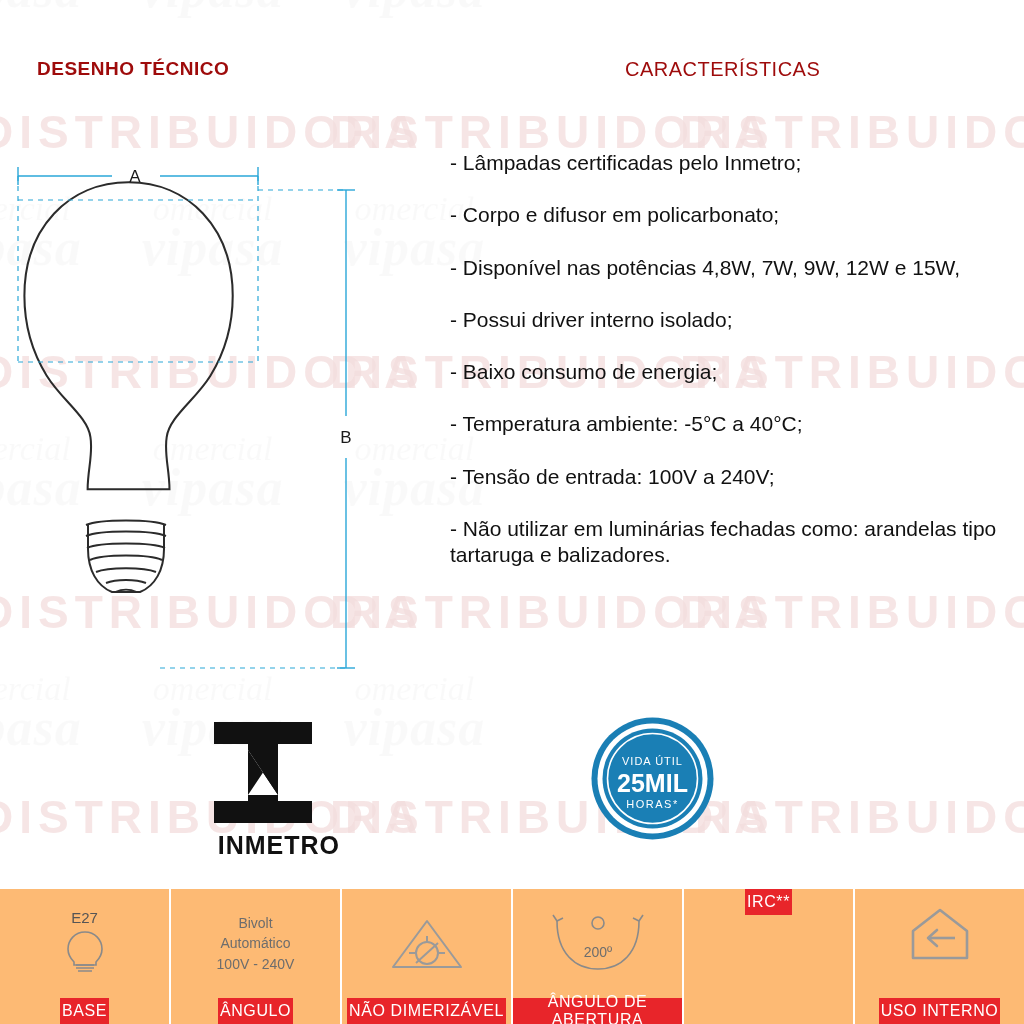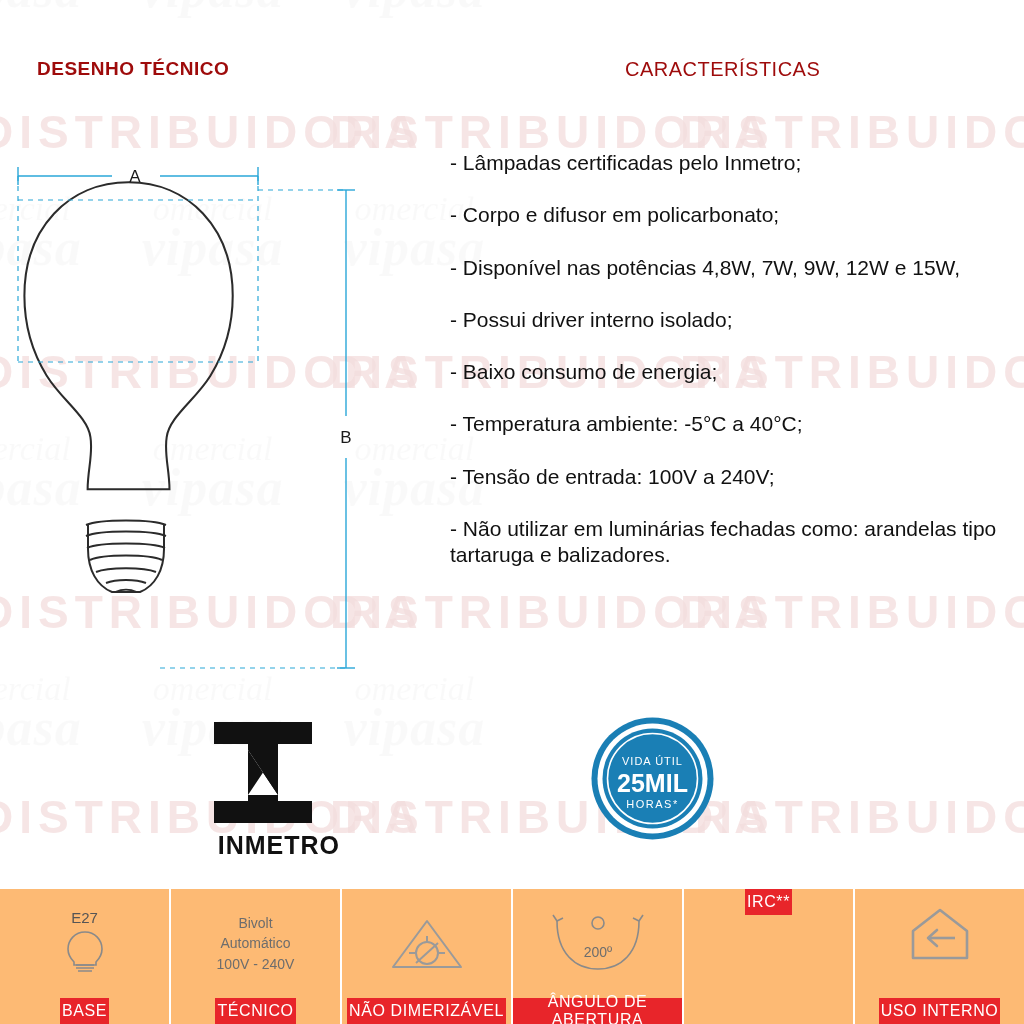--- a/index.html
+++ b/index.html
@@ -323,21 +323,21 @@
     </div>
     <div class="cell-label">BASE</div>
   </div>
 
   <div class="cell">
     <div class="cell-body">
       <div class="bivolt-txt">
         Bivolt<br>Automático<br>100V - 240V
       </div>
     </div>
-    <div class="cell-label">TÉCNICO</div>
+    <div class="cell-label">ÂNGULO</div>
   </div>
 
   <div class="cell">
     <div class="cell-body">
       <svg width="80" height="58" viewBox="0 0 80 58">
         <path d="M40,6 L74,52 L6,52 Z" fill="none" stroke="#9a9a9a" stroke-width="2" stroke-linejoin="round"></path>
         <circle cx="40" cy="38" r="11" fill="none" stroke="#9a9a9a" stroke-width="2"></circle>
         <line x1="29" y1="48" x2="51" y2="28" stroke="#9a9a9a" stroke-width="2"></line>
         <line x1="40" y1="27" x2="40" y2="21" stroke="#9a9a9a" stroke-width="2"></line>
         <line x1="52" y1="38" x2="58" y2="38" stroke="#9a9a9a" stroke-width="2"></line>

